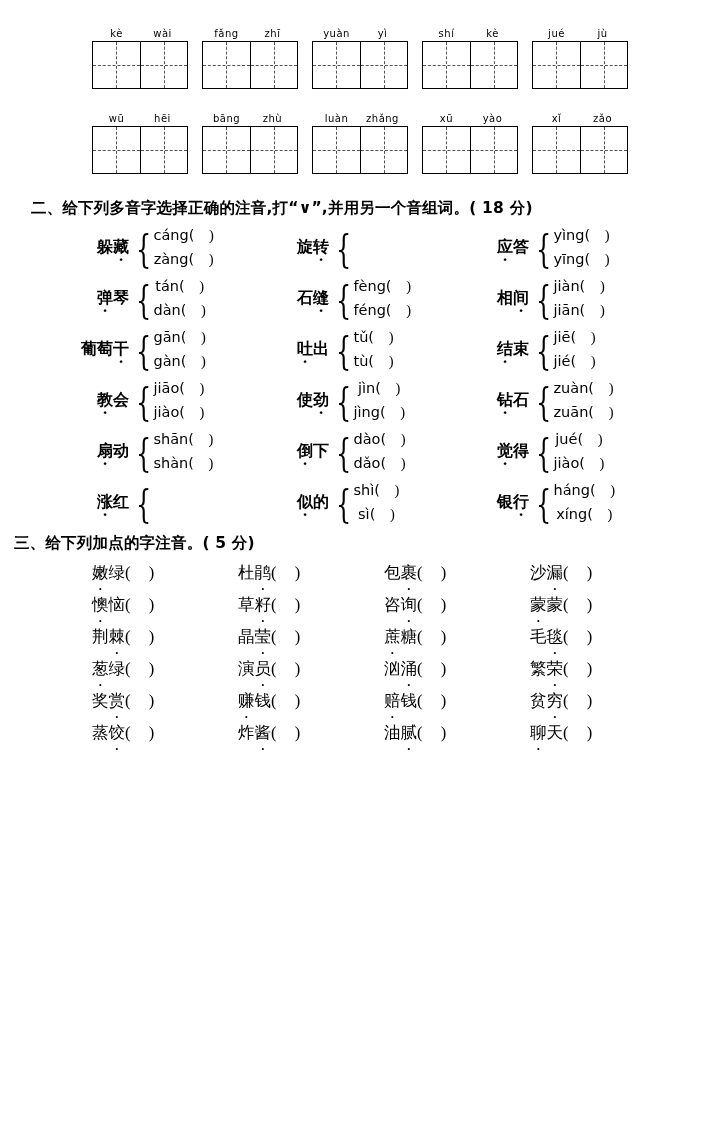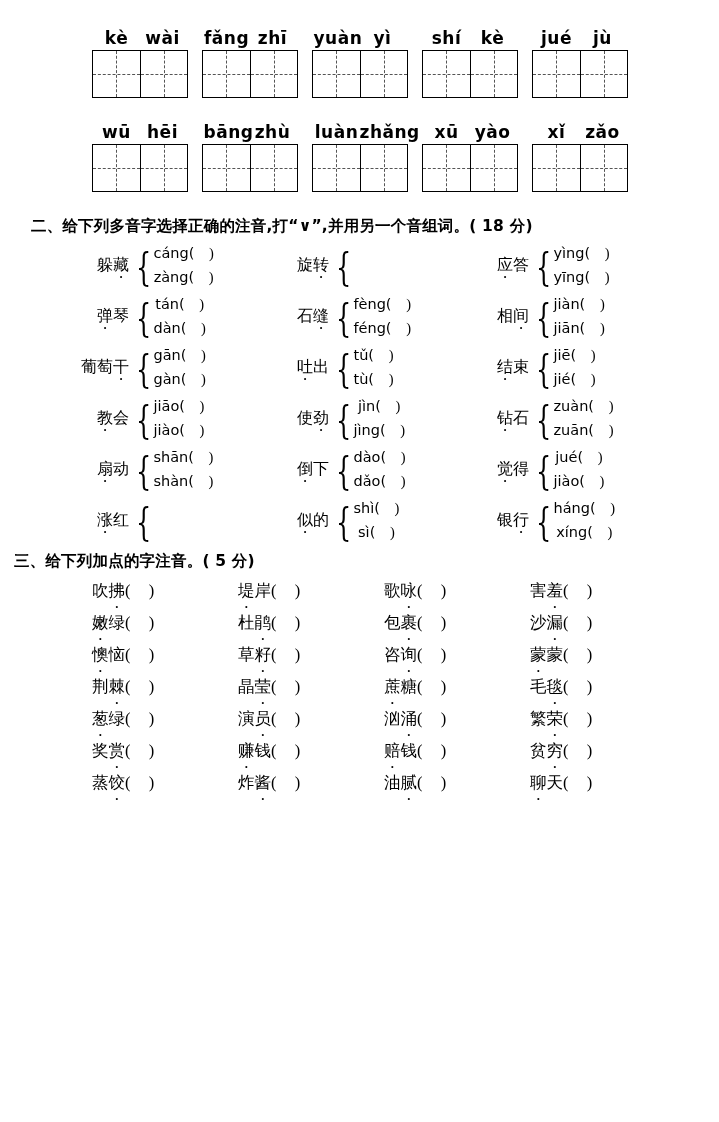--- a/index.html
+++ b/index.html
@@ -18,24 +18,23 @@
   #section-one { padding: 28px 0 0 0; }
   .pinyin-row {
     display: flex;
     justify-content: center;
     gap: 14px;
     margin: 0 0 2px 0;
   }
   .pinyin-group { width: 96px; text-align: center; }
   .pinyin-label {
     font-family: "DejaVu Sans", sans-serif;
-    font-size: 17px;
+    font-size: 10px;
     letter-spacing: 0.5px;
     white-space: nowrap;
-    font-weight: bold;
   }
   .pinyin-label span { display: inline-block; width: 46px; }
   .grid-row {
     display: flex;
     justify-content: center;
     gap: 14px;
     margin-bottom: 24px;
   }
   .tzg {
     width: 96px;
@@ -84,20 +83,21 @@
     display: flex;
     align-items: center;
     font-size: 16px;
   }
   .poly-word {
     width: 54px;
     text-align: right;
     padding-right: 4px;
     line-height: 1.15;
     position: relative;
+    font-weight: bold;
   }
   .poly-word .dotted { position: relative; }
   .poly-word .dotted::after {
     content: "·";
     position: absolute;
     left: 50%;
     transform: translateX(-50%);
     bottom: -13px;
     font-size: 17px;
     line-height: 1;
@@ -390,26 +390,20 @@
         <div class="poly-opt"><span>háng(</span><span class="paren"> )</span></div>
         <div class="poly-opt"><span>xíng(</span><span class="paren"> )</span></div>
       </div>
     </div>
   </div>
 </div>
 
 <div id="section-three">
   <div class="sec-heading">三、给下列加点的字注音。( 5 分)</div>
 
-  <div class="ann-row">
-    <div class="ann-item">吹<span class="w2 dot">拂</span>(<span class="paren"> )</span></div>
-    <div class="ann-item"><span class="w1 dot">堤</span>岸(<span class="paren"> )</span></div>
-    <div class="ann-item">歌<span class="w2 dot">咏</span>(<span class="paren"> )</span></div>
-    <div class="ann-item">害<span class="w2 dot">羞</span>(<span class="paren"> )</span></div>
-  </div>
 
   <div class="ann-row">
     <div class="ann-item"><span class="w1 dot">嫩</span>绿(<span class="paren"> )</span></div>
     <div class="ann-item">杜<span class="w2 dot">鹃</span>(<span class="paren"> )</span></div>
     <div class="ann-item">包<span class="w2 dot">裹</span>(<span class="paren"> )</span></div>
     <div class="ann-item">沙<span class="w2 dot">漏</span>(<span class="paren"> )</span></div>
   </div>
 
   <div class="ann-row">
     <div class="ann-item"><span class="w1 dot">懊</span>恼(<span class="paren"> )</span></div>

